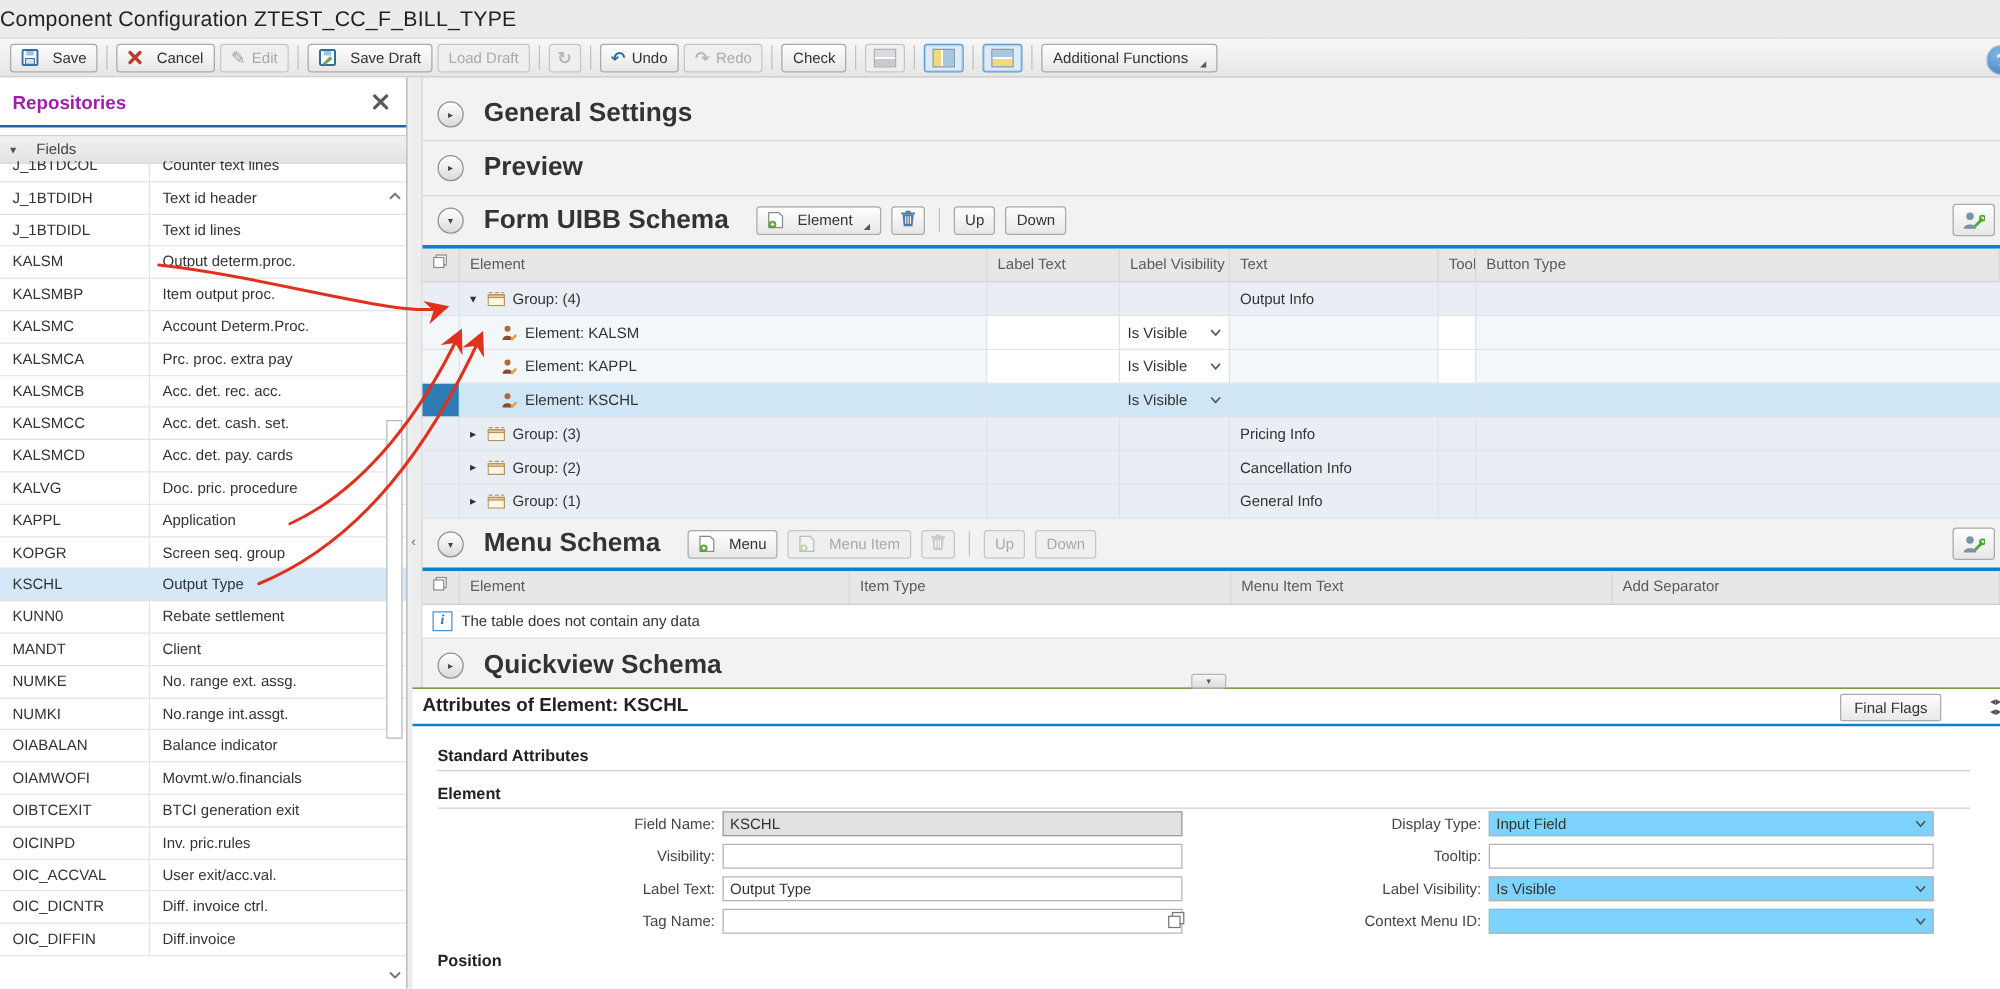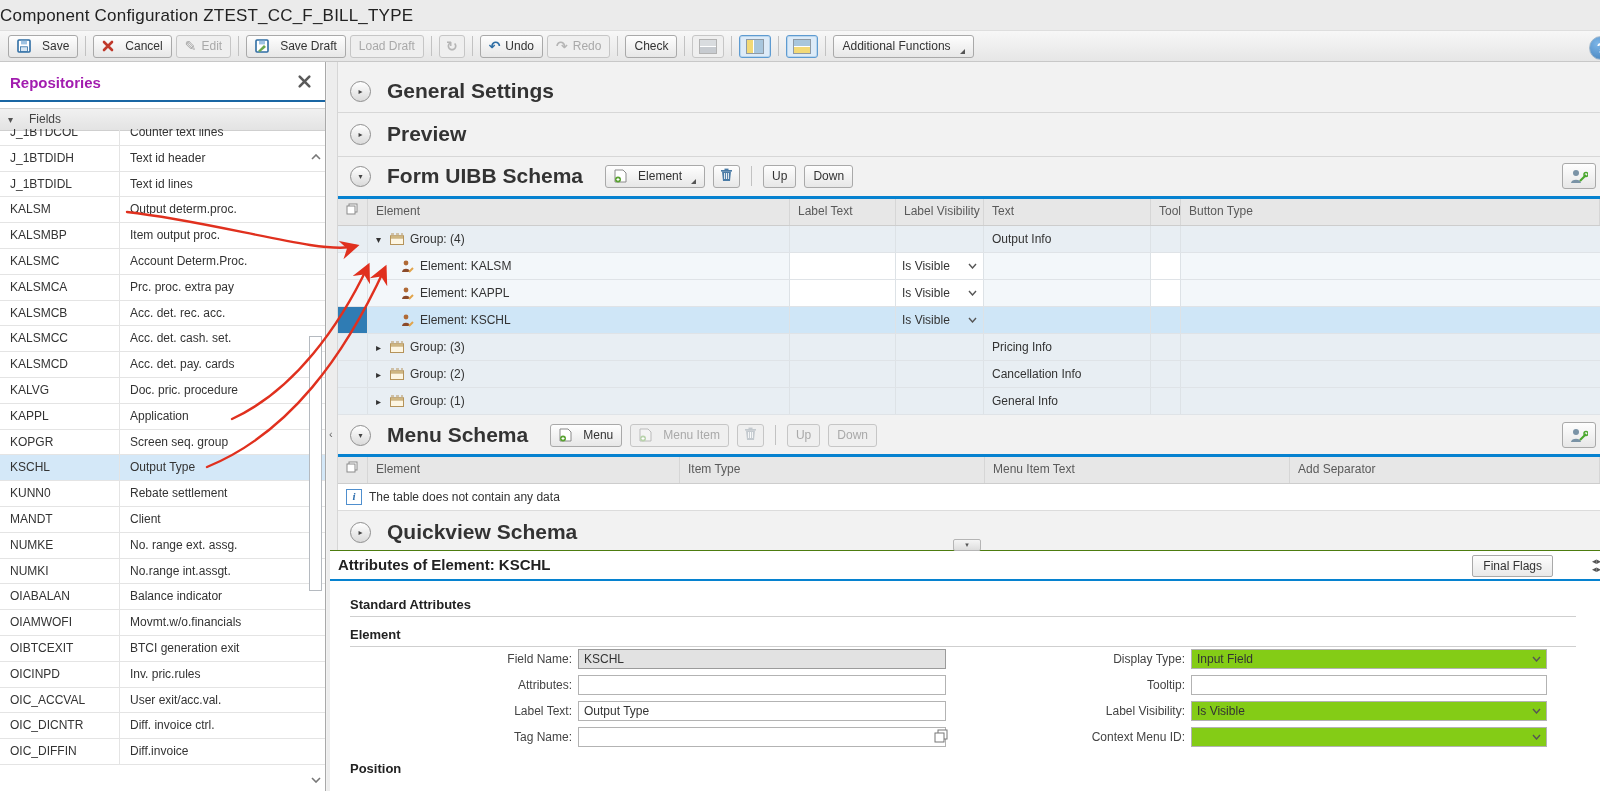--- a/index.html
+++ b/index.html
@@ -100,21 +100,21 @@
   .attr-blue{height:2px;background:#0682d0;}
   .subhead{position:absolute;left:20px;right:24px;font-size:13px;font-weight:bold;color:#222;border-bottom:1px solid #cfcfcf;padding-bottom:4px;}
   .sh1{top:46px;} .sh2{top:76px;} .sh3{top:210px;border-bottom:none;}
   .frow{position:absolute;height:22px;}
   .flabel{position:absolute;width:222px;text-align:right;color:#444;line-height:20px;}
   .fl-l{left:20px;} .fl-r{left:633px;}
   .finput{position:absolute;height:20px;border:1px solid #b3b3b3;background:#fff;box-sizing:border-box;
           font-family:inherit;font-size:12px;color:#333;padding:0 5px;}
   .fi-l{left:248px;width:368px;} .fi-r{left:861px;width:356px;}
   .finput.ro{background:#e2e2e2;border-color:#9b9b9b;}
-  .fselect{position:absolute;height:20px;border:1px solid #b3b3b3;background:#84cc16;box-sizing:border-box;display:flex;
+  .fselect{position:absolute;height:20px;border:1px solid #b3b3b3;background:#7dd3fc;box-sizing:border-box;display:flex;
            align-items:center;justify-content:space-between;padding:0 5px;cursor:pointer;}
   .r1{top:98px;} .r2{top:124px;} .r3{top:150px;} .r4{top:176px;}
   .tagico{position:absolute;left:604px;top:2px;width:14px;height:14px;}
   
   .anno{position:absolute;left:0;top:0;z-index:50;pointer-events:none;}
 </style>
 </head>
 <body>
 
 <div class="page">
@@ -693,21 +693,21 @@
       <div class="attr-blue"></div>
 
       <div class="subhead sh1">Standard Attributes</div>
       <div class="subhead sh2">Element</div>
 
       <div class="frow r1">
           <span class="flabel fl-l">Field Name:</span>
         <input class="finput fi-l ro" readonly="" value="KSCHL" style="">
         </div>
       <div class="frow r2">
-          <span class="flabel fl-l">Attributes:</span>
+          <span class="flabel fl-l">Visibility:</span>
         <input class="finput fi-l" value="" style="">
         </div>
       <div class="frow r3">
           <span class="flabel fl-l">Label Text:</span>
         <input class="finput fi-l" value="Output Type" style="">
         </div>
       <div class="frow r4">
           <span class="flabel fl-l">Tag Name:</span>
         <input class="finput fi-l" value="" style="">
         <span class="tagico"><svg width="14" height="14" viewBox="0 0 14 14">

